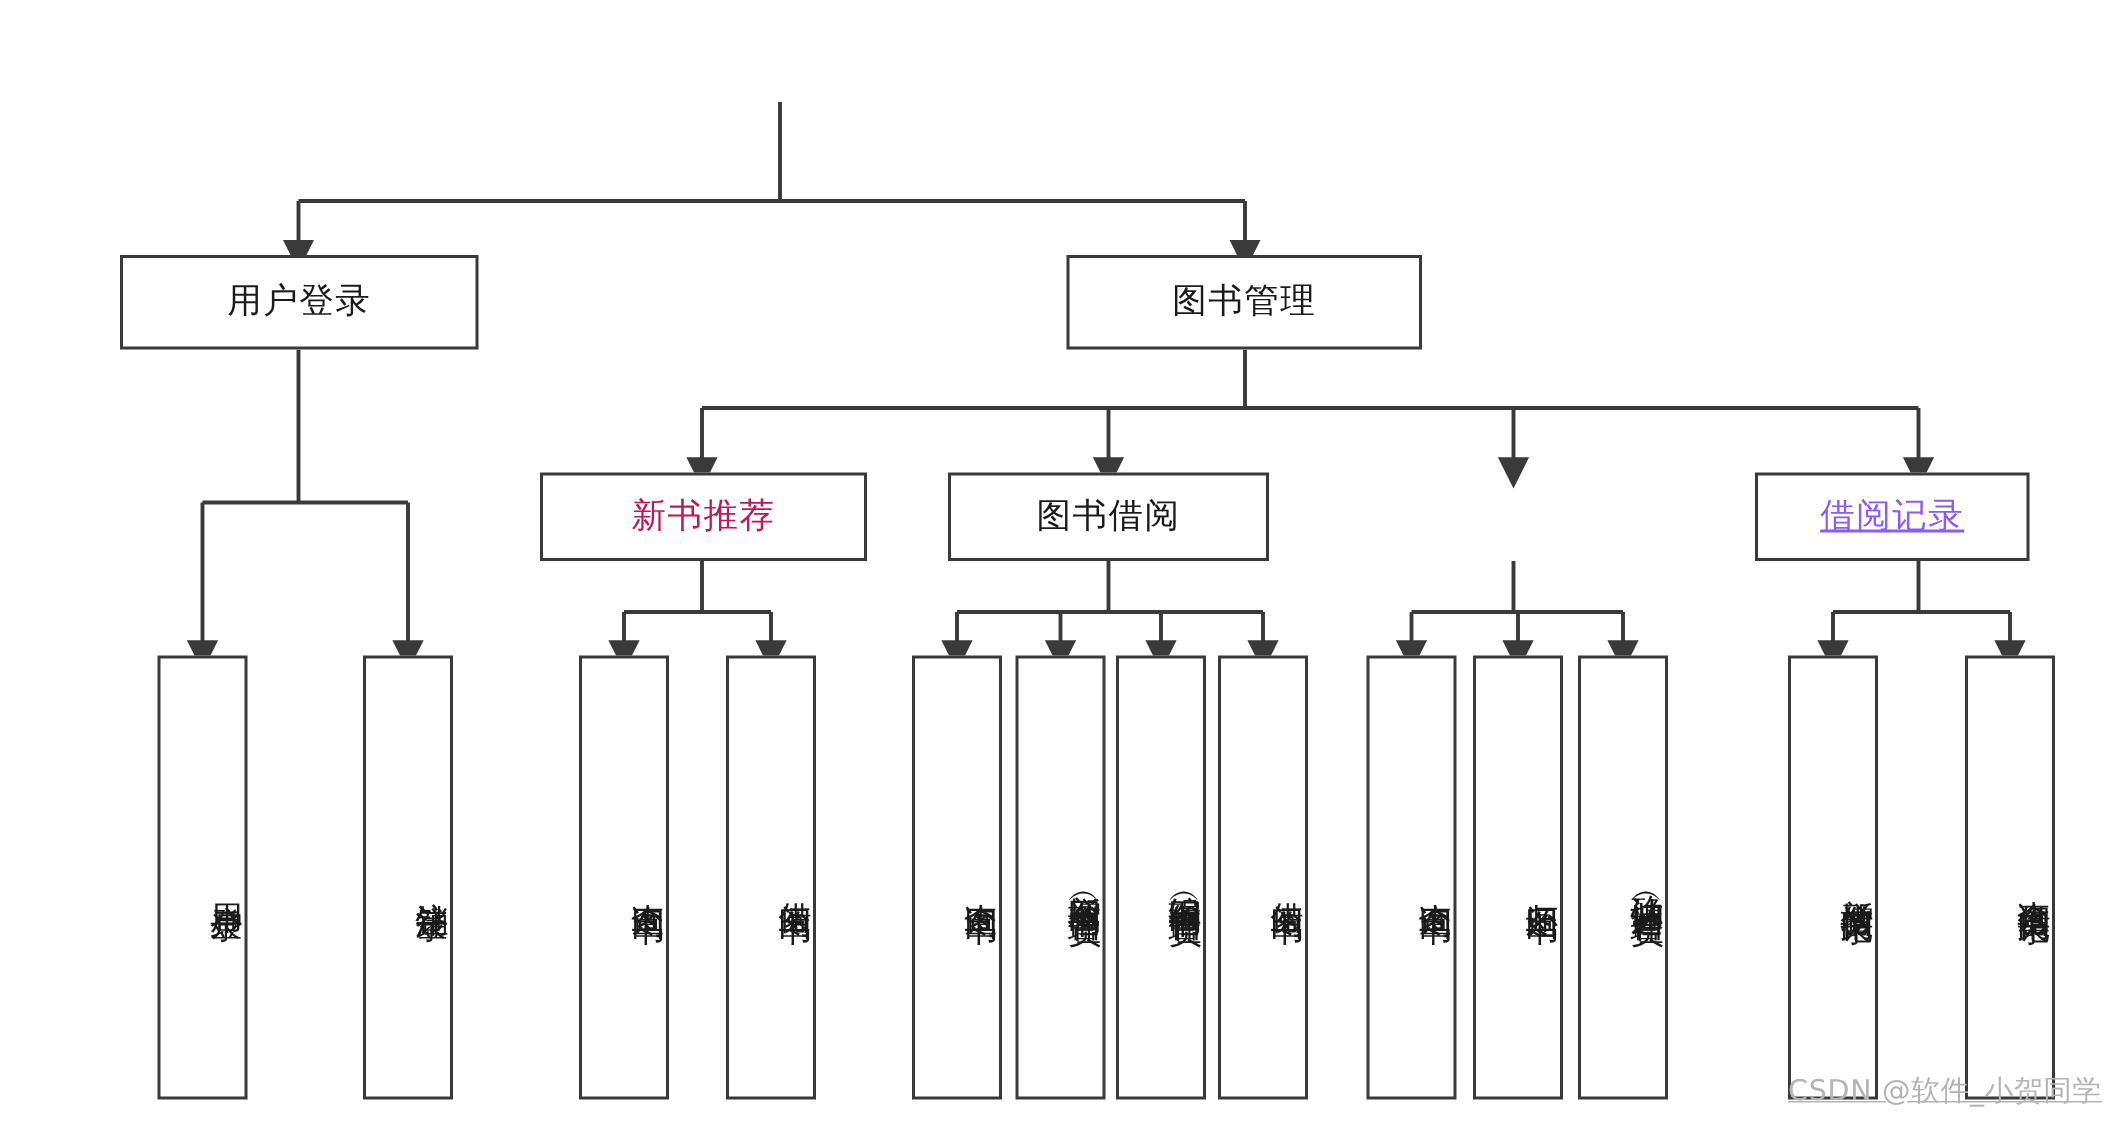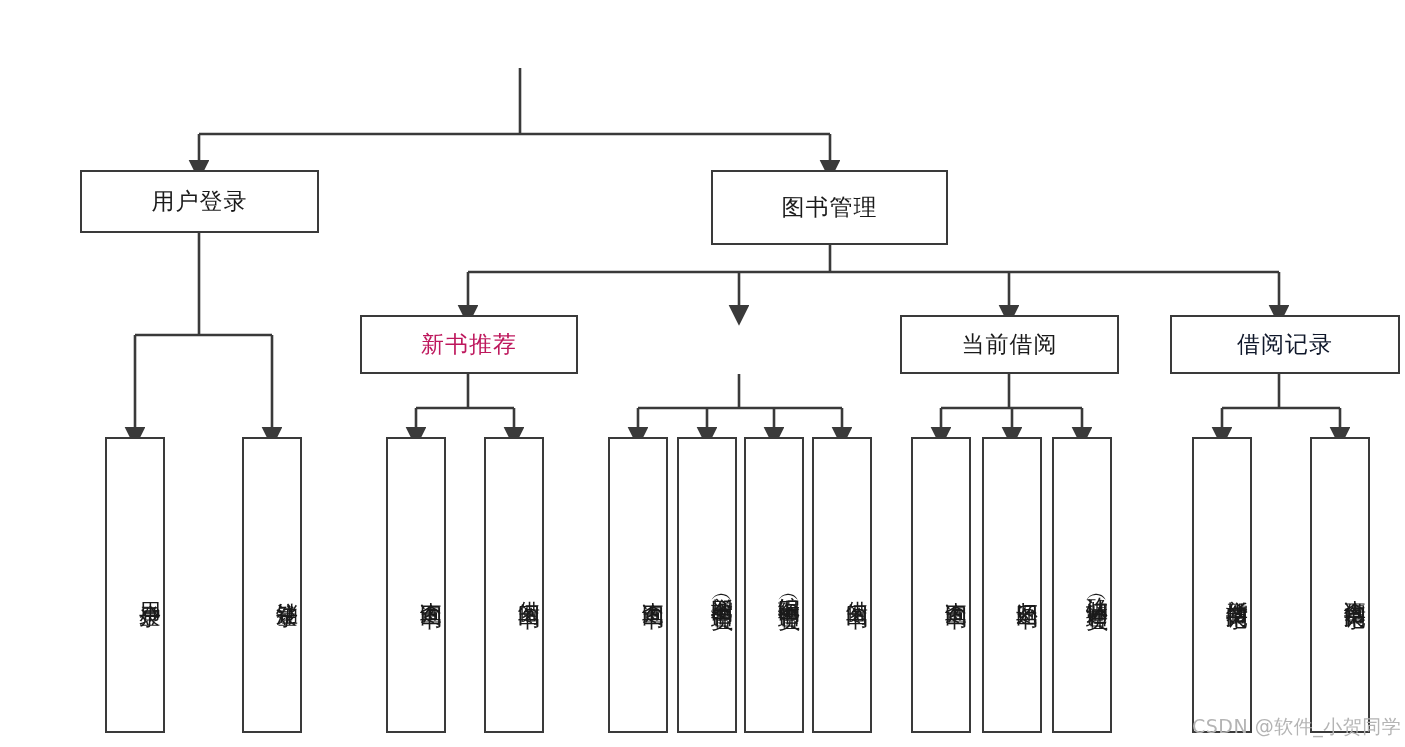--- a/index.html
+++ b/index.html
@@ -59,20 +59,21 @@
     writing-mode: vertical-rl;
     text-orientation: upright;
     display: block;
   }
   .watermark {
     position: absolute;
     font-size: 19px;
     color: #b4b4b4;
     white-space: nowrap;
     letter-spacing: 0.5px;
+    text-decoration: underline;
   }
 </style>
 </head>
 <body>
 
 <div id="canvas" style="background: rgb(255, 255, 255);">
 
   <svg id="edges" viewBox="0 0 1405 747" xmlns="http://www.w3.org/2000/svg">
     <defs>
       <marker id="arrow" markerWidth="9" markerHeight="9" refX="1.2" refY="4" orient="auto" markerUnits="strokeWidth">
@@ -120,31 +121,31 @@
       <path d="M1222,408 L1340,408"></path>
       <path d="M1222,408 L1222,430" marker-end="url(#arrow)"></path>
       <path d="M1340,408 L1340,430" marker-end="url(#arrow)"></path>
     </g>
   </svg>
 
 
   <div class="node horiz" style="left: 80px; top: 170px; width: 239px; height: 63px; border-color: rgb(58, 58, 58); color: rgb(26, 26, 26);">
     <span>用户登录</span>
   </div>
-  <div class="node horiz" style="left: 711px; top: 170px; width: 237px; height: 75px; border-color: rgb(58, 58, 58); color: rgb(26, 26, 26);">
+  <div class="node horiz" style="left: 711px; top: 170px; width: 237px; height: 63px; border-color: rgb(58, 58, 58); color: rgb(26, 26, 26);">
     <span>图书管理</span>
   </div>
 
   <div class="node horiz" style="left: 360px; top: 315px; width: 218px; height: 59px; border-color: rgb(58, 58, 58); color: #be185d;">
     <span>新书推荐</span>
   </div>
-  <div class="node horiz" style="left: 900px; top: 315px; width: 219px; height: 59px; border-color: rgb(58, 58, 58); color: rgb(26, 26, 26);">
-    <span>当前借阅</span>
+  <div class="node horiz" style="left: 632px; top: 315px; width: 214px; height: 59px; border-color: rgb(58, 58, 58); color: rgb(26, 26, 26);">
+    <span>图书借阅</span>
   </div>
-  <div class="node horiz" style="left: 1170px; top: 315px; width: 230px; height: 59px; border-color: rgb(58, 58, 58); color: #0f172a;">
+  <div class="node horiz" style="left: 1170px; top: 315px; width: 183px; height: 59px; border-color: rgb(58, 58, 58); color: #8b5cf6; text-decoration: underline;">
     <span>借阅记录</span>
   </div>
 
   <div class="node leaf" style="left: 105px; top: 437px; width: 60px; height: 296px; border-color: rgb(58, 58, 58); color: rgb(26, 26, 26);">
     <span class="vtext">用户登录</span>
   </div>
   <div class="node leaf" style="left: 242px; top: 437px; width: 60px; height: 296px; border-color: rgb(58, 58, 58); color: rgb(26, 26, 26);">
     <span class="vtext">注销登录</span>
   </div>
   <div class="node leaf" style="left: 386px; top: 437px; width: 60px; height: 296px; border-color: rgb(58, 58, 58); color: rgb(26, 26, 26);">

